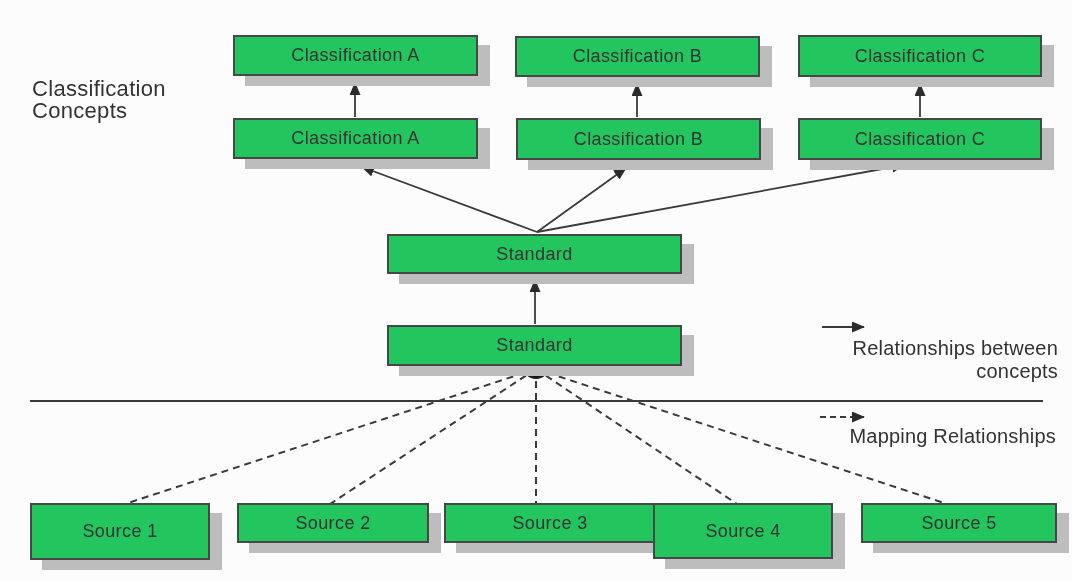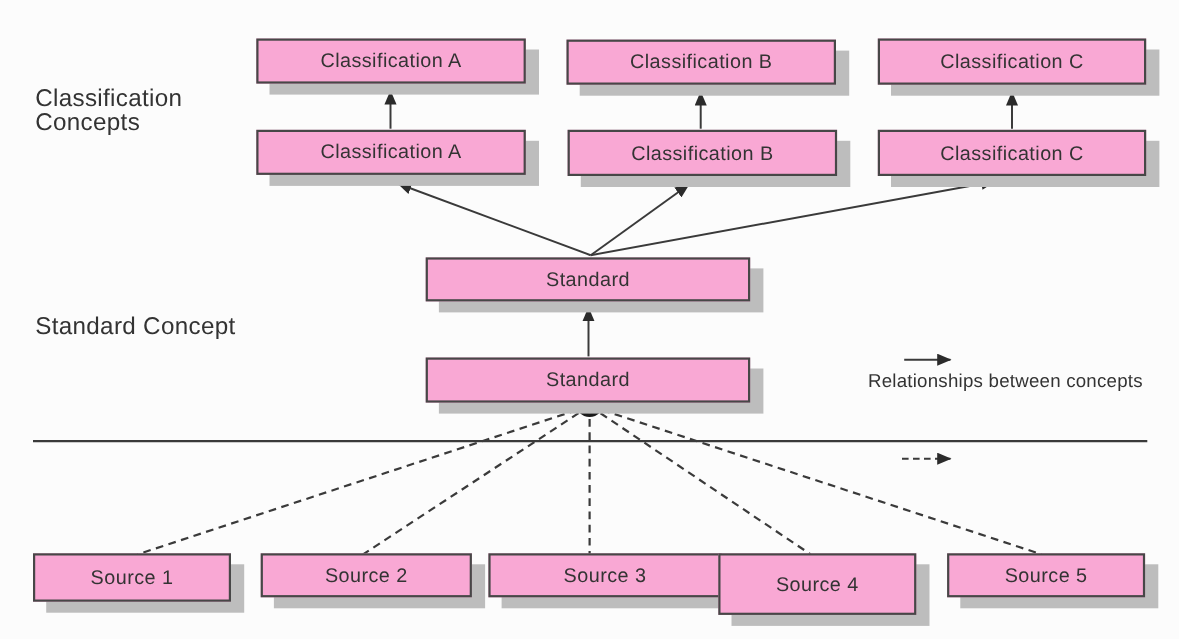--- a/index.html
+++ b/index.html
@@ -4,32 +4,32 @@
 <style>
   html,body{margin:0;padding:0;background:#f6f6f6;}
   #canvas{
     position:relative;width:1072px;height:581px;margin:0 auto;
     background:var(--bg,#fcfcfc);overflow:hidden;
     font-family:"Liberation Sans", sans-serif;
   }
   #wires{position:absolute;left:0;top:0;width:1072px;height:581px;}
   .node{
     position:absolute;display:flex;align-items:center;justify-content:center;
-    background:#f9a8d4;border:2px solid var(--border,#474747);
+    background:#22c55e;border:2px solid var(--border,#474747);
     box-shadow:12px 10px 0 var(--shadow,#bdbdbd);
     font-size:18px;letter-spacing:0.4px;color:var(--text,#333333);
     box-sizing:border-box;
   }
   .side-label{
     position:absolute;font-size:22px;letter-spacing:0.3px;color:var(--text,#333333);
     line-height:22px;white-space:pre-line;
   }
   .legend-label{
-    position:absolute;font-size:17px;letter-spacing:0.2px;color:var(--text,#333333);
-    text-align:center;
+    position:absolute;font-size:20px;letter-spacing:0.2px;color:var(--text,#333333);
+    text-align:right;
   }
 </style>
 </head>
 <body>
 
 <div id="canvas" style="--bg: #fcfcfc; --border: #474747; --shadow: #bdbdbd; --text: #333333;">
 
   <svg id="wires" viewBox="0 0 1072 581" xmlns="http://www.w3.org/2000/svg">
     <defs>
       <marker id="arr" markerUnits="userSpaceOnUse" markerWidth="14" markerHeight="11" refX="12" refY="5.5" orient="auto">
@@ -56,34 +56,34 @@
     <line x1="536" y1="369" x2="947" y2="504" stroke="#3a3a3a" stroke-width="2" stroke-dasharray="7 5"></line>
 
     <line x1="30" y1="401" x2="1043" y2="401" stroke="#3a3a3a" stroke-width="2"></line>
 
     <line x1="822" y1="327" x2="864" y2="327" stroke="#3a3a3a" stroke-width="1.8" marker-end="url(#arr)"></line>
     <line x1="820" y1="417" x2="864" y2="417" stroke="#3a3a3a" stroke-width="1.8" stroke-dasharray="6 4" marker-end="url(#arr)"></line>
   </svg>
 
   <div class="side-label" style="left:32px;top:78px">Classification
 Concepts</div>
-  <div class="side-label" style="left:32px;top:286px">Standard Concept</div>
 
   <div class="node" style="left:233px;top:35px;width:245px;height:41px">Classification A</div>
   <div class="node" style="left:515px;top:36px;width:245px;height:41px">Classification B</div>
   <div class="node" style="left:798px;top:35px;width:244px;height:42px">Classification C</div>
 
   <div class="node" style="left:233px;top:118px;width:245px;height:41px">Classification A</div>
   <div class="node" style="left:516px;top:118px;width:245px;height:42px">Classification B</div>
   <div class="node" style="left:798px;top:118px;width:244px;height:42px">Classification C</div>
 
   <div class="node" style="left:387px;top:234px;width:295px;height:40px">Standard</div>
   <div class="node" style="left:387px;top:325px;width:295px;height:41px">Standard</div>
 
-  <div class="node" style="left:30px;top:503px;width:180px;height:44px">Source 1</div>
+  <div class="node" style="left:30px;top:503px;width:180px;height:57px">Source 1</div>
   <div class="node" style="left:237px;top:503px;width:192px;height:40px">Source 2</div>
   <div class="node" style="left:444px;top:503px;width:212px;height:40px">Source 3</div>
   <div class="node" style="left:653px;top:503px;width:180px;height:56px">Source 4</div>
-  <div class="node" style="left:861px;top:503px;width:180px;height:40px">Source 5</div>
+  <div class="node" style="left:861px;top:503px;width:196px;height:40px">Source 5</div>
 
   <div class="legend-label" style="left:770px;top:337px;width:288px">Relationships between concepts</div>
+  <div class="legend-label" style="left:828px;top:425px;width:228px">Mapping Relationships</div>
 
 </div>
 
 </body></html>

